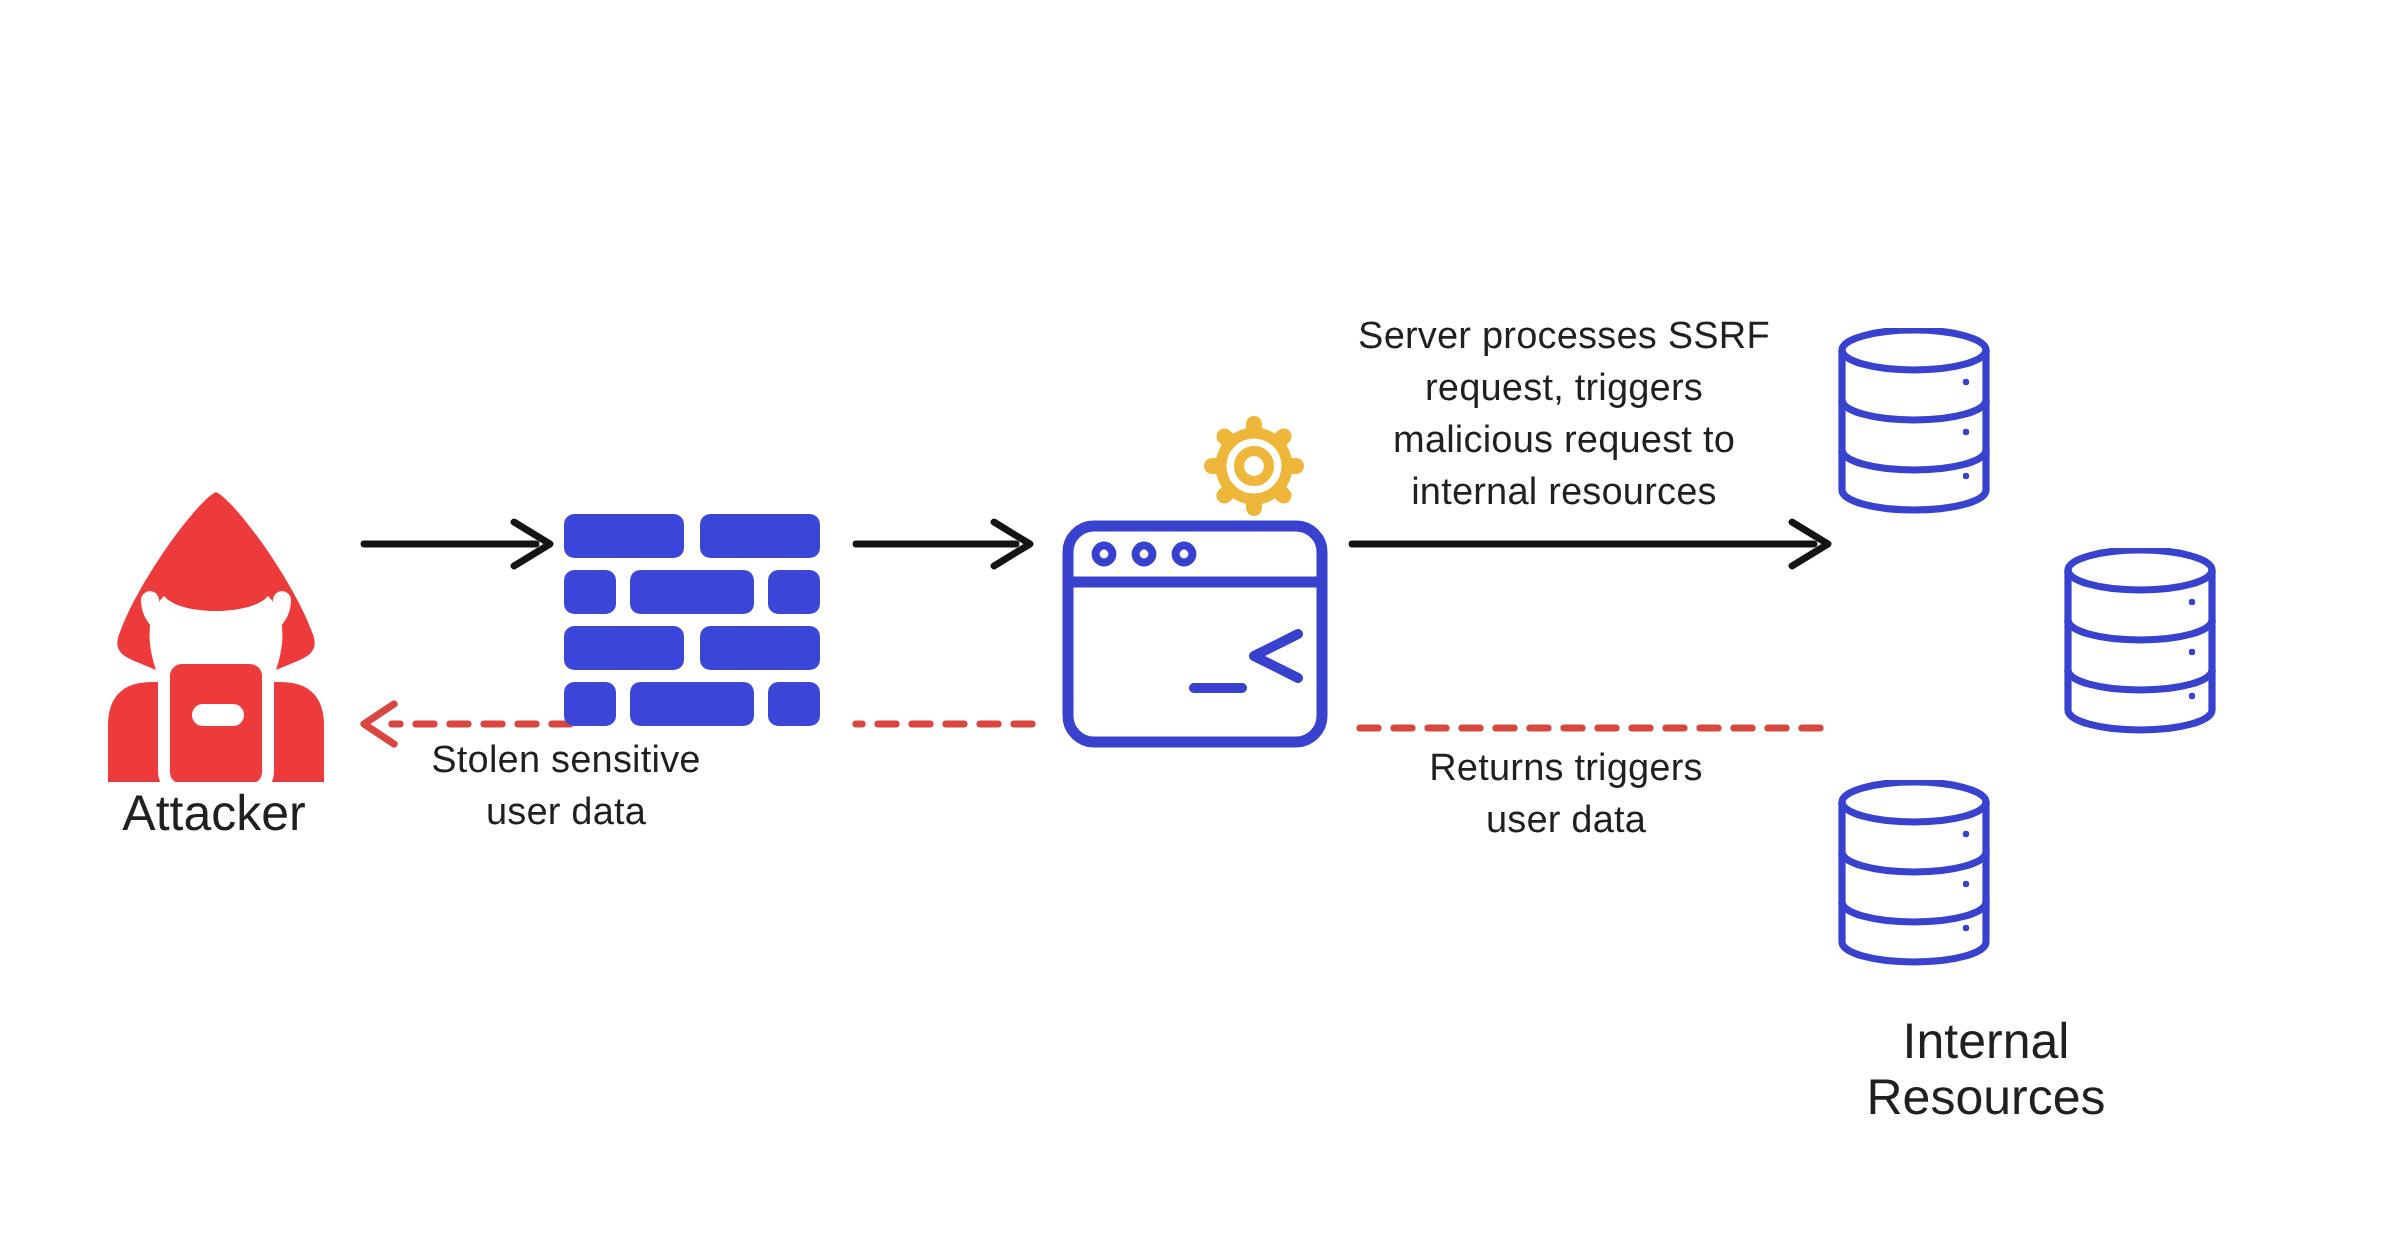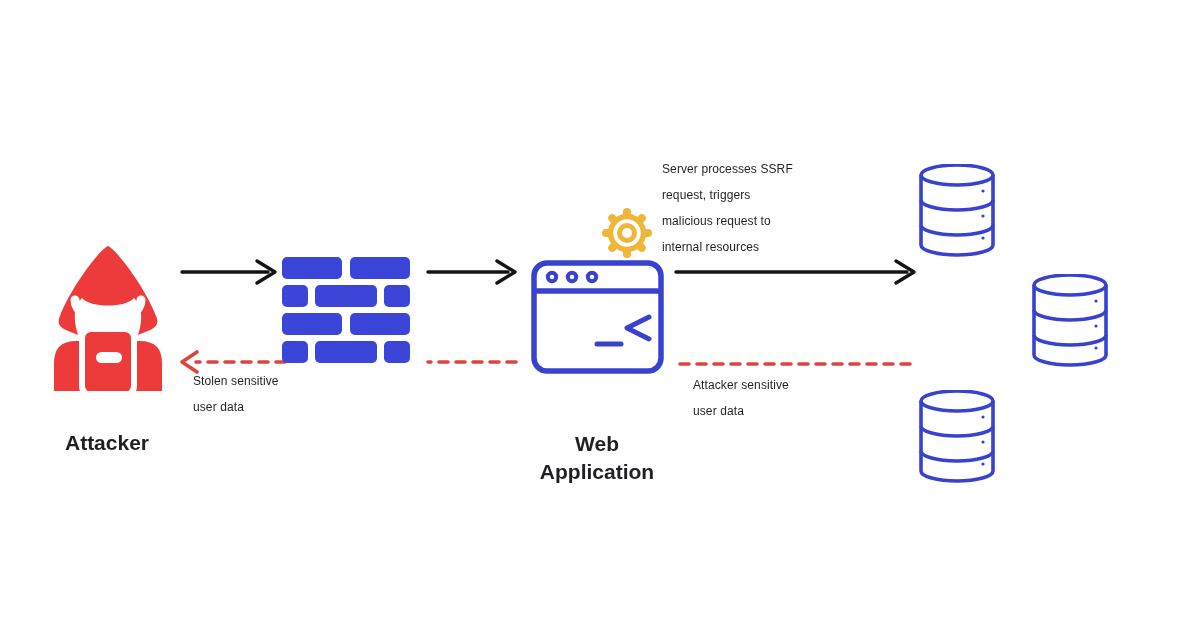--- a/index.html
+++ b/index.html
@@ -16,36 +16,36 @@
   body{background:#f4f4f4;font-family:"Liberation Sans", sans-serif;}
   .canvas{
     position:relative;
     width:1200px;height:630px;
     background:var(--bg);
     overflow:hidden;
   }
   .abs{position:absolute;}
   .annotation{
     position:absolute;
+    text-align:center;
     white-space:pre-line;
     color:var(--text-dark);
-    font-size:12px;
+    font-size:19px;
     line-height:26px;
     font-weight:400;
     letter-spacing:.1px;
   }
   .node-label{
     position:absolute;
     text-align:center;
     white-space:pre-line;
     color:var(--text-dark);
-    font-size:21px;
+    font-size:25px;
     line-height:28px;
-    font-weight:700;
-    margin-top:36px;
+    font-weight:400;
   }
   
   .firewall{
     position:absolute;left:282px;top:257px;width:128px;height:106px;
     display:flex;flex-direction:column;justify-content:space-between;
   }
   .brick-row{display:flex;justify-content:space-between;height:22px;}
   .brick{background:var(--brick-blue);border-radius:5px;height:22px;}
   .brick.wide{width:60px;}
   .brick.mid{width:62px;}
@@ -139,22 +139,20 @@
     <g stroke="var(--outline-blue)" stroke-width="4">
       <circle cx="21" cy="17" r="4.2"></circle>
       <circle cx="41" cy="17" r="4.2"></circle>
       <circle cx="61" cy="17" r="4.2"></circle>
     </g>
     <g stroke="var(--outline-blue)" stroke-width="5" stroke-linecap="round" stroke-linejoin="round">
       <path d="M66,84 H90"></path>
       <path d="M118,57 L96,68 L118,79"></path>
     </g>
   </svg>
-  <div class="node-label" style="left:517px;top:394px;width:160px;">Web
-Application</div>
 
   <svg width="0" height="0" style="position:absolute">
     <defs>
       <g id="db-cylinder" fill="none" stroke="var(--outline-blue)" stroke-width="3.6">
         <path d="M4,11 V81"></path>
         <path d="M76,11 V81"></path>
         <ellipse cx="40" cy="11" rx="36" ry="10"></ellipse>
         <path d="M4,36 A36,10 0 0 0 76,36"></path>
         <path d="M4,61 A36,10 0 0 0 76,61"></path>
         <path d="M4,81 A36,10 0 0 0 76,81"></path>
@@ -166,23 +164,25 @@
   </svg>
   <svg class="abs" style="left:917px;top:164px" width="80" height="94" viewBox="0 0 80 94">
       <use href="#db-cylinder"></use>
     </svg>
   <svg class="abs" style="left:1030px;top:274px" width="80" height="94" viewBox="0 0 80 94">
       <use href="#db-cylinder"></use>
     </svg>
   <svg class="abs" style="left:917px;top:390px" width="80" height="94" viewBox="0 0 80 94">
       <use href="#db-cylinder"></use>
     </svg>
+  <div class="node-label" style="left:913px;top:507px;width:160px;">Internal
+Resources</div>
 
   <div class="annotation" style="left:662px;top:156px;width:240px;">Server processes SSRF
 request, triggers
 malicious request to
 internal resources</div>
-  <div class="annotation" style="left:693px;top:372px;width:180px;">Attacker sensitive
+  <div class="annotation" style="left:693px;top:372px;width:180px;">Returns triggers
 user data</div>
   <div class="annotation" style="left:193px;top:368px;width:180px;">Stolen sensitive
 user data</div>
 
 </div>
 
 </body></html>

